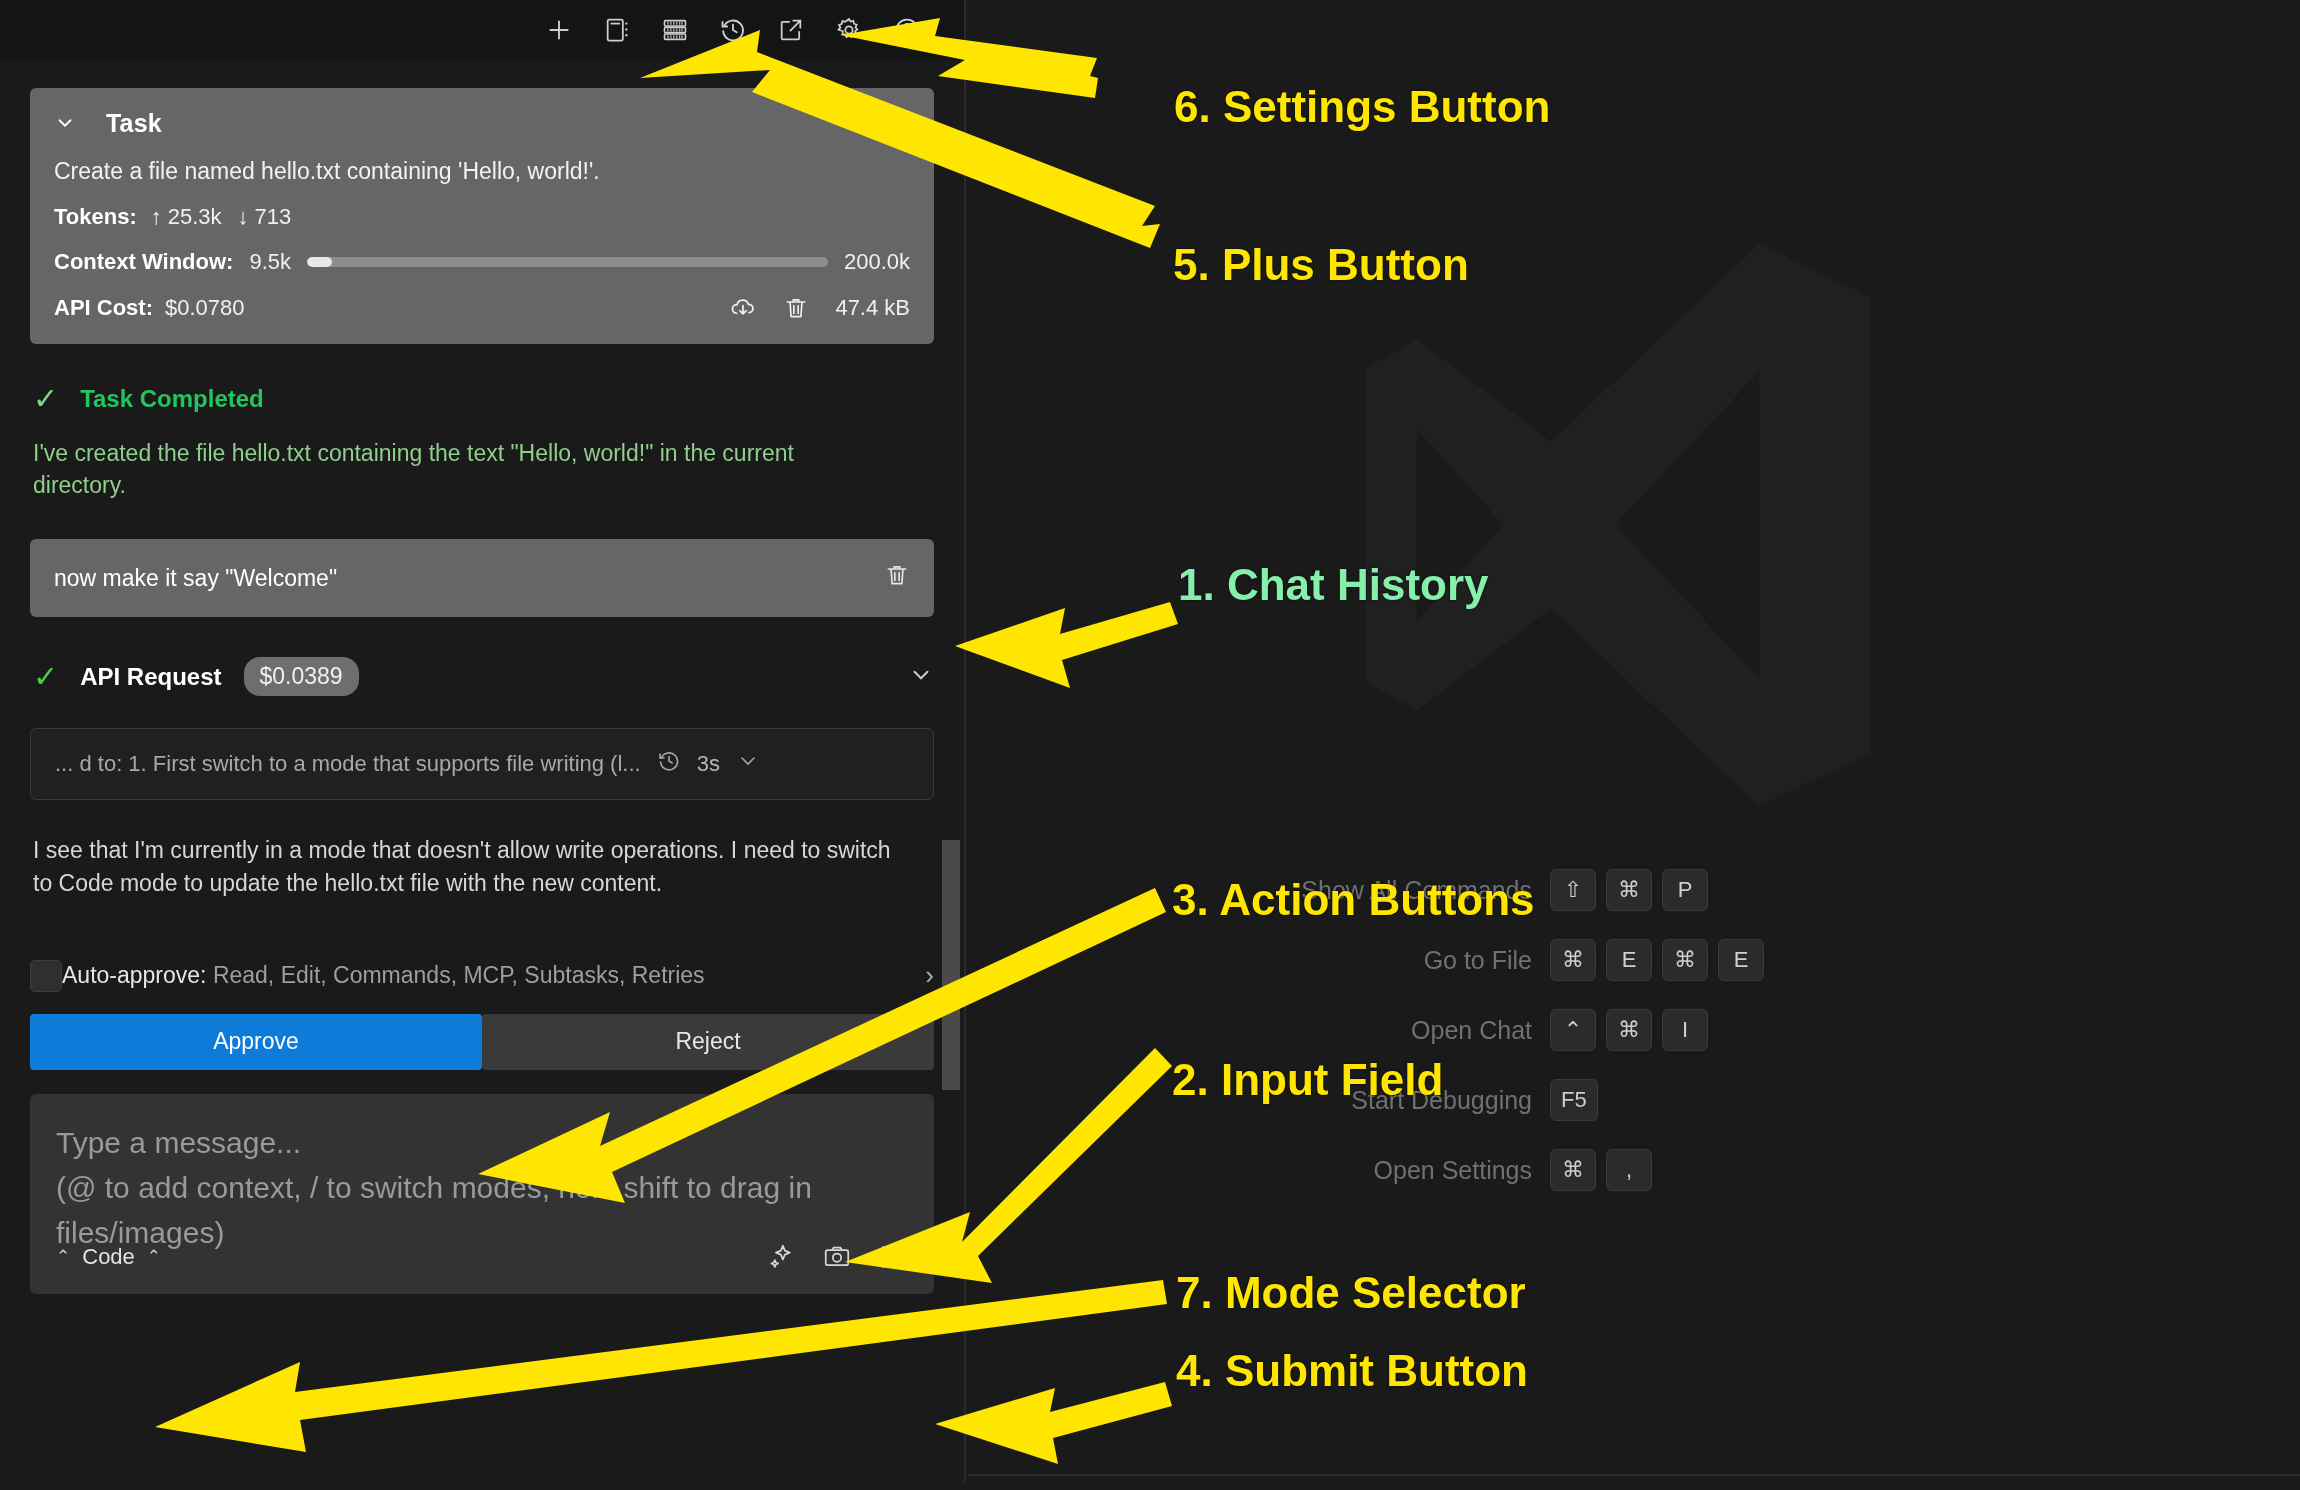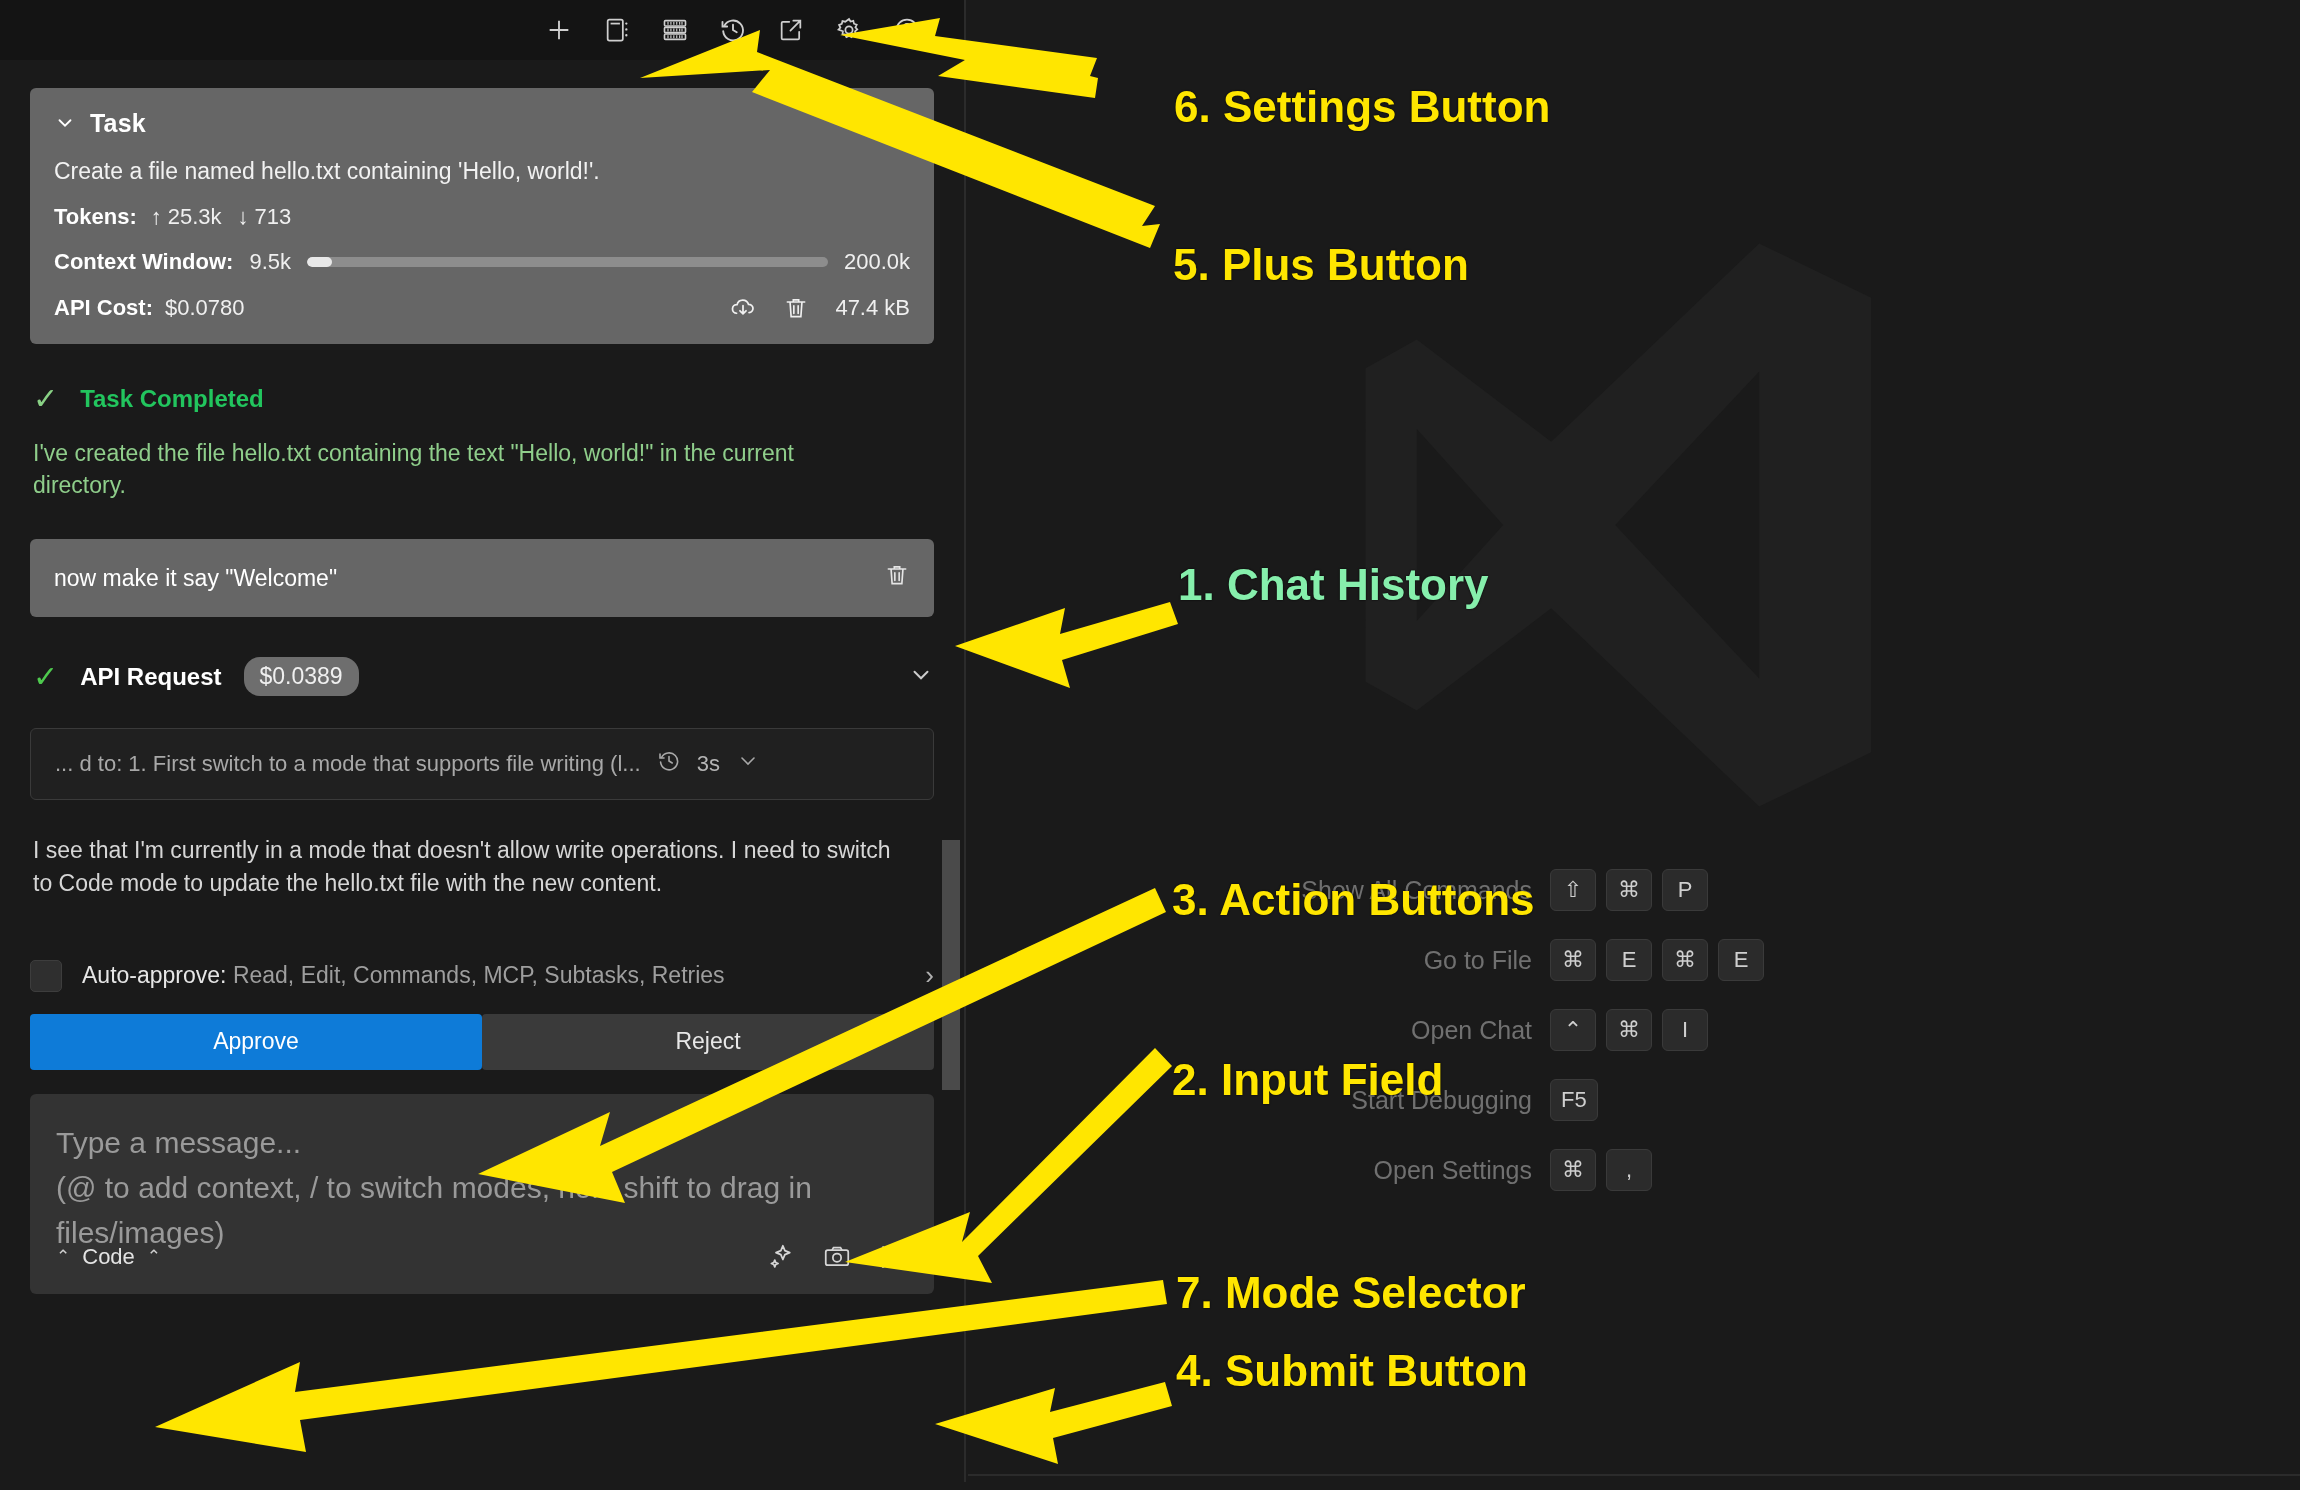--- a/index.html
+++ b/index.html
@@ -27,21 +27,21 @@
   .tb-icon { width: 34px; height: 34px; display: flex; align-items: center;
     justify-content: center; color: #cccccc; }
   .tb-icon svg { display: block; }
 
   
   .task-card {
     margin: 28px 30px 0 30px;
     background: #666666; border-radius: 6px;
     padding: 20px 24px 22px 24px; color: #ffffff;
   }
-  .task-head { display:flex; align-items:center; gap:14px; }
+  .task-head { display:flex; align-items:center; gap:30px; }
   .task-chevron { color:#fff; display:flex; }
   .task-title { font-size: 25px; font-weight: bold; letter-spacing:.2px; }
   .task-close { margin-left:auto; color:#fff; font-size:30px; line-height:1;
      font-weight:300; cursor:pointer; }
   .task-desc { font-size: 23px; margin-top: 20px; color:#f2f2f2; }
   .task-row { display:flex; align-items:center; margin-top: 19px; font-size:22px; }
   .lbl { font-weight:bold; color:#ffffff; }
   .val { color:#f0f0f0; }
   .tok-arrow { font-size:22px; }
   .ctx-bar { flex:1; height:10px; background:#8d8d8d; border-radius:5px;
@@ -85,21 +85,21 @@
 
   
   .switch-row { display:flex; gap:18px; margin: 34px 30px 0 33px; align-items:flex-start; }
   .switch-row .sicon { flex:0 0 auto; margin-top: 22px; color:#d0d0d0; }
   .switch-text { color:#e9e9e9; font-size:23px; font-weight:bold; line-height:1.45;
       max-width: 830px; }
   .switch-text .mode-chip { background:#4a4a4a; border-radius:5px;
       padding:2px 10px; font-weight:bold; color:#ffffff; }
 
   
-  .auto-row { display:flex; align-items:center; gap:20px; margin: 60px 30px 0 30px; }
+  .auto-row { display:flex; align-items:center; margin: 60px 30px 0 30px; }
   .auto-cb { width:32px; height:32px; border-radius:5px; background:#2f2f2f;
       border:1px solid #3d3d3d; flex:0 0 auto; }
   .auto-label { font-size:23px; color:#9e9e9e; }
   .auto-label b { color:#e6e6e6; font-weight:normal; }
   .auto-row .chev-right { margin-left:auto; color:#b0b0b0; font-size:26px; }
 
   .btn-row { display:flex; margin: 22px 30px 0 30px; }
   .btn { flex:1; height:56px; border:none; border-radius:4px;
       font-size:23px; font-family: inherit; cursor:pointer; }
   .btn-approve { background:#0e7bd8; color:#ffffff; }

